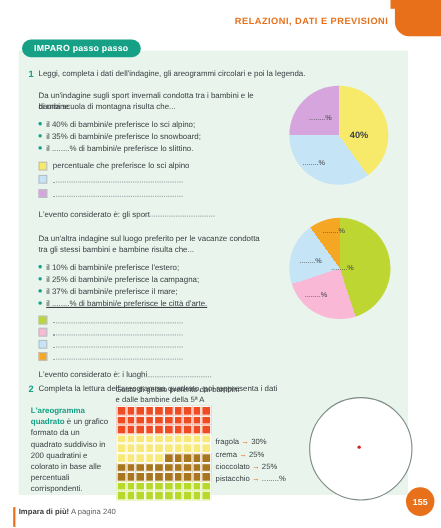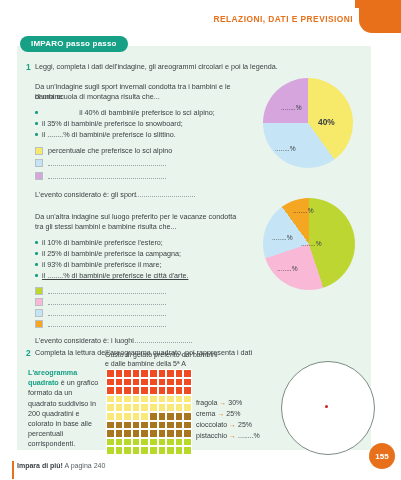--- a/index.html
+++ b/index.html
@@ -130,21 +130,21 @@
 
   <div class="panel"></div>
   <div class="badge">IMPARO passo passo</div>
 
   <div class="num" style="left:26px;top:62px;">1</div>
   <div class="tx" style="left:35px;top:62px;width:300px;">Leggi, completa i dati dell'indagine, gli areogrammi circolari e poi la legenda.</div>
 
   <div class="tx" style="left:35px;top:82px;width:220px;">Da un'indagine sugli sport invernali condotta tra i bambini e le bambine</div>
   <div class="tx" style="left:35px;top:92px;width:220px;">di una scuola di montagna risulta che...</div>
 
-  <div class="bullet" style="left:42px;top:108px;width:210px;text-align:center;">il 40% di bambini/e preferisce lo sci alpino;</div>
+  <div class="bullet" style="left:42px;top:108px;width:210px;">il 40% di bambini/e preferisce lo sci alpino;</div>
   <div class="bullet" style="left:42px;top:119px;width:210px;">il 35% di bambini/e preferisce lo snowboard;</div>
   <div class="bullet" style="left:42px;top:130px;width:210px;">il ........% di bambini/e preferisce lo slittino.</div>
 
   <div class="legrow" style="left:35px;top:146px;">
     <span class="sw" style="background:#f7e96a"></span>
     <span class="leglabel">percentuale che preferisce lo sci alpino</span>
   </div>
   <div class="legrow" style="left:35px;top:159px;">
     <span class="sw" style="background:#c5e4f5"></span>
     <span class="dotline"></span>
@@ -161,21 +161,21 @@
        background:conic-gradient(#f7e96a 0deg 144deg, #c5e4f5 144deg 270deg, #d7a5dd 270deg 360deg);"></div>
   <div class="pielabel pct-strong" style="left:318px;top:117px;">40%</div>
   <div class="pielabel" style="left:275px;top:145px;">........%</div>
   <div class="pielabel" style="left:281px;top:104px;">........%</div>
 
   <div class="tx" style="left:35px;top:222px;width:230px;">tra gli stessi bambini e bambine risulta che...</div>
   <div class="tx" style="left:35px;top:212px;width:230px;">Da un'altra indagine sul luogo preferito per le vacanze condotta</div>
 
   <div class="bullet" style="left:42px;top:238px;width:215px;">il 10% di bambini/e preferisce l'estero;</div>
   <div class="bullet" style="left:42px;top:249px;width:215px;">il 25% di bambini/e preferisce la campagna;</div>
-  <div class="bullet" style="left:42px;top:260px;width:215px;">il 93% di bambini/e preferisce il mare;</div>
+  <div class="bullet" style="left:42px;top:260px;width:215px;">il 37% di bambini/e preferisce il mare;</div>
   <div class="bullet" style="left:42px;top:271px;width:215px;text-decoration:underline;">il ........% di bambini/e preferisce le città d'arte.</div>
 
   <div class="legrow" style="left:35px;top:287px;">
     <span class="sw" style="background:#bdd631"></span>
     <span class="dotline"></span>
   </div>
   <div class="legrow" style="left:35px;top:298px;">
     <span class="sw" style="background:#f9b8d6"></span>
     <span class="dotline"></span>
   </div>

